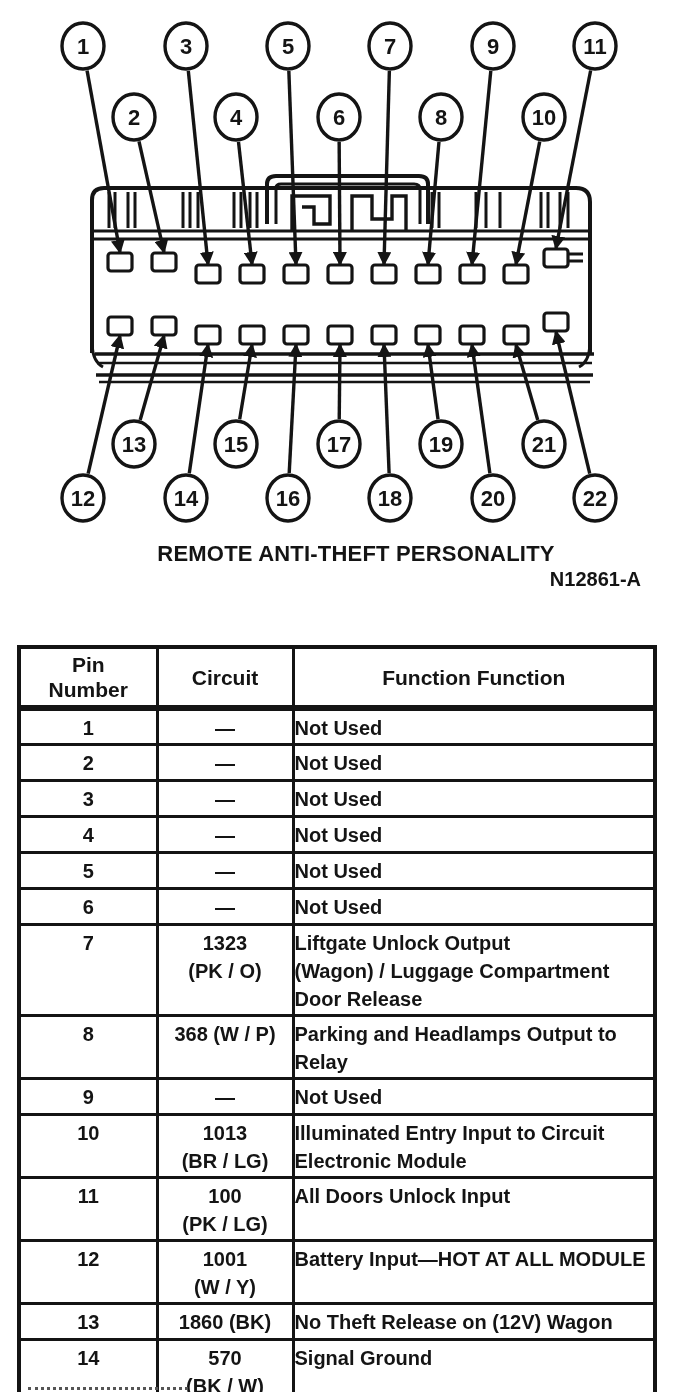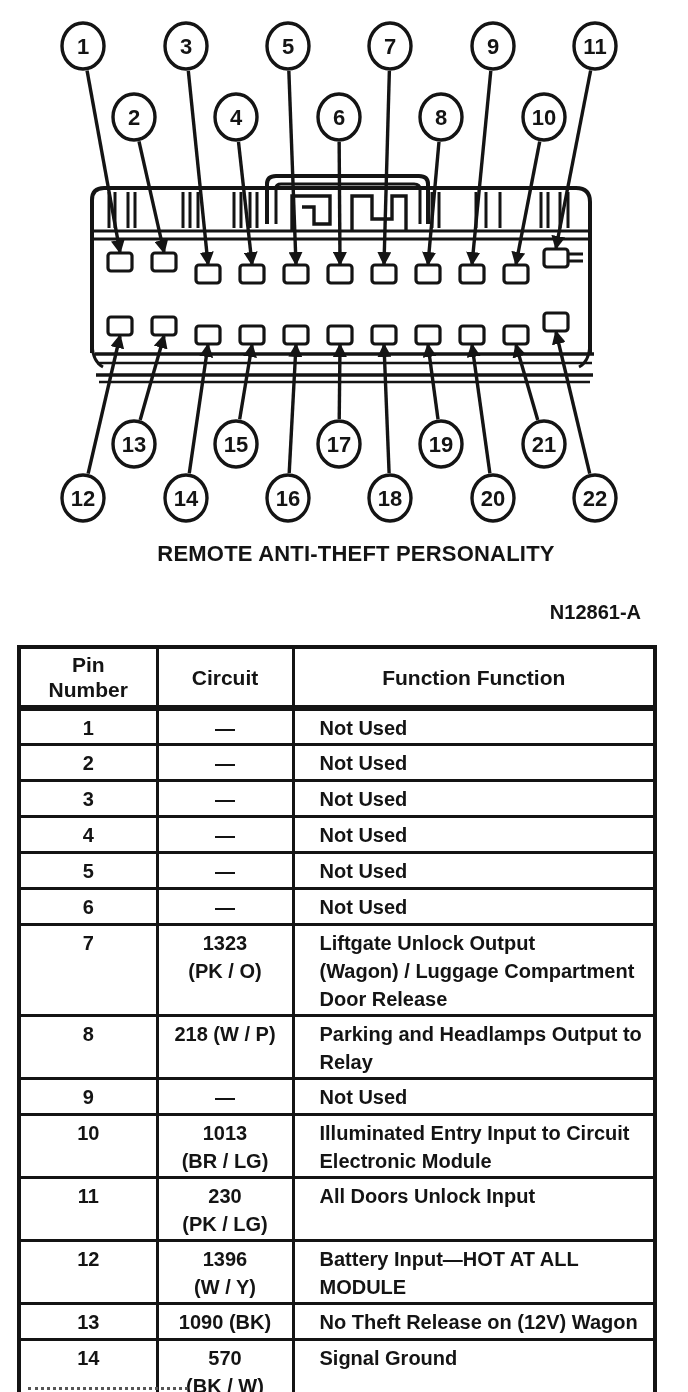--- a/index.html
+++ b/index.html
@@ -3,30 +3,30 @@
 <meta charset="utf-8">
 <style>
   html,body{margin:0;padding:0;background:#fff;}
   .page{position:relative;width:688px;height:1392px;background:#fff;color:#111;
         font-family:"Liberation Sans",sans-serif;overflow:hidden;}
   svg.conn{position:absolute;top:0;left:0;}
   svg .ln{stroke:#141414;fill:none;}
   svg text.callout-num{font:700 22px "Liberation Sans",sans-serif;fill:#141414;text-anchor:middle;}
   .title{position:absolute;top:541px;left:12px;width:688px;text-align:center;
          font-weight:700;font-size:22px;line-height:26px;letter-spacing:.2px;color:#141414;}
-  .figcode{position:absolute;top:601px;right:47px;font-weight:700;font-size:20px;color:#141414;}
+  .figcode{position:absolute;top:568px;right:47px;font-weight:700;font-size:20px;color:#141414;}
   .tblwrap{position:absolute;top:645px;left:17px;}
   table{border-collapse:collapse;table-layout:fixed;background:#fff;border:4px solid #141414;}
   th,td{border:3px solid #141414;font-weight:700;color:#141414;white-space:pre-line;overflow:hidden;}
   th{font-size:21px;line-height:25px;text-align:center;vertical-align:middle;height:54px;}
   thead th{border-bottom:6px solid #141414;}
   td{font-size:20px;line-height:28px;vertical-align:top;padding-top:3px;}
   td.pin-col{text-align:center;}
   td.circ-col{text-align:center;}
-  td.fn-col{text-align:left;padding-left:25px;padding-right:4px;}
+  td.fn-col{text-align:left;padding-left:0;padding-right:4px;}
   tr.h1{height:36px;} tr.h2{height:58px;} tr.h3{height:86px;}
   .artifact{position:absolute;left:28px;bottom:2px;width:160px;height:0;
             border-bottom:3px dotted #555;}
 </style>
 </head>
 <body>
 
 <div class="page">
 
   <svg id="conn" class="conn" width="688" height="535" viewBox="0 0 688 535">
@@ -254,51 +254,51 @@
           <tr class="h3">
             <td class="pin-col">7</td>
             <td class="circ-col">1323
 (PK / O)</td>
             <td class="fn-col">Liftgate Unlock Output
 (Wagon) / Luggage Compartment
 Door Release</td>
           </tr>
           <tr class="h2">
             <td class="pin-col">8</td>
-            <td class="circ-col">218 (W / P)</td>
+            <td class="circ-col">368 (W / P)</td>
             <td class="fn-col">Parking and Headlamps Output to
 Relay</td>
           </tr>
           <tr class="h1">
             <td class="pin-col">9</td>
             <td class="circ-col">—</td>
             <td class="fn-col">Not Used</td>
           </tr>
           <tr class="h2">
             <td class="pin-col">10</td>
             <td class="circ-col">1013
 (BR / LG)</td>
             <td class="fn-col">Illuminated Entry Input to Circuit
 Electronic Module</td>
           </tr>
           <tr class="h2">
             <td class="pin-col">11</td>
-            <td class="circ-col">230
+            <td class="circ-col">100
 (PK / LG)</td>
             <td class="fn-col">All Doors Unlock Input</td>
           </tr>
           <tr class="h2">
             <td class="pin-col">12</td>
-            <td class="circ-col">1396
+            <td class="circ-col">1001
 (W / Y)</td>
             <td class="fn-col">Battery Input—HOT AT ALL MODULE</td>
           </tr>
           <tr class="h1">
             <td class="pin-col">13</td>
-            <td class="circ-col">1090 (BK)</td>
+            <td class="circ-col">1860 (BK)</td>
             <td class="fn-col">No Theft Release on (12V) Wagon</td>
           </tr>
           <tr class="h2">
             <td class="pin-col">14</td>
             <td class="circ-col">570
 (BK / W)</td>
             <td class="fn-col">Signal Ground</td>
           </tr>
         </tbody>
     </table>

